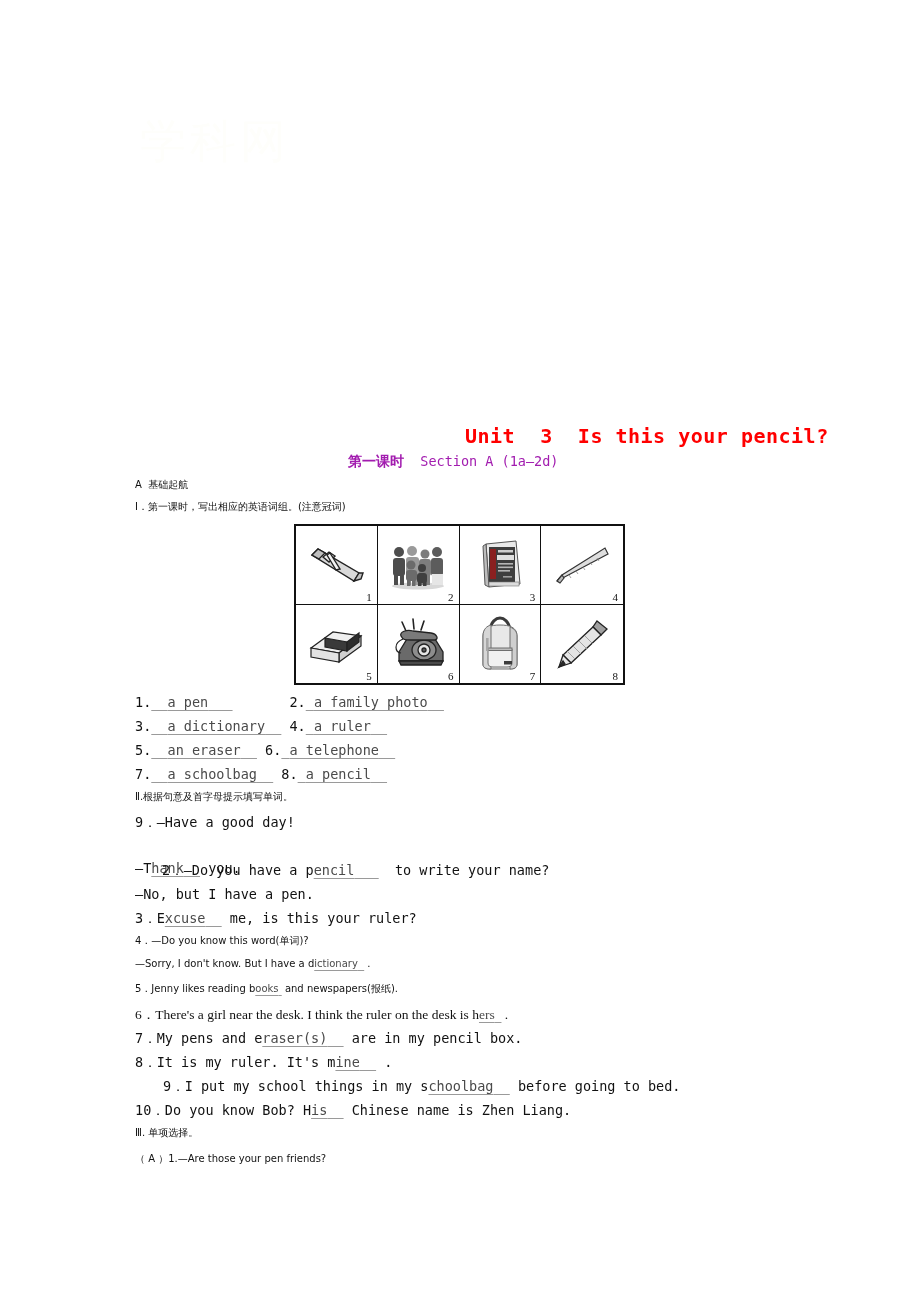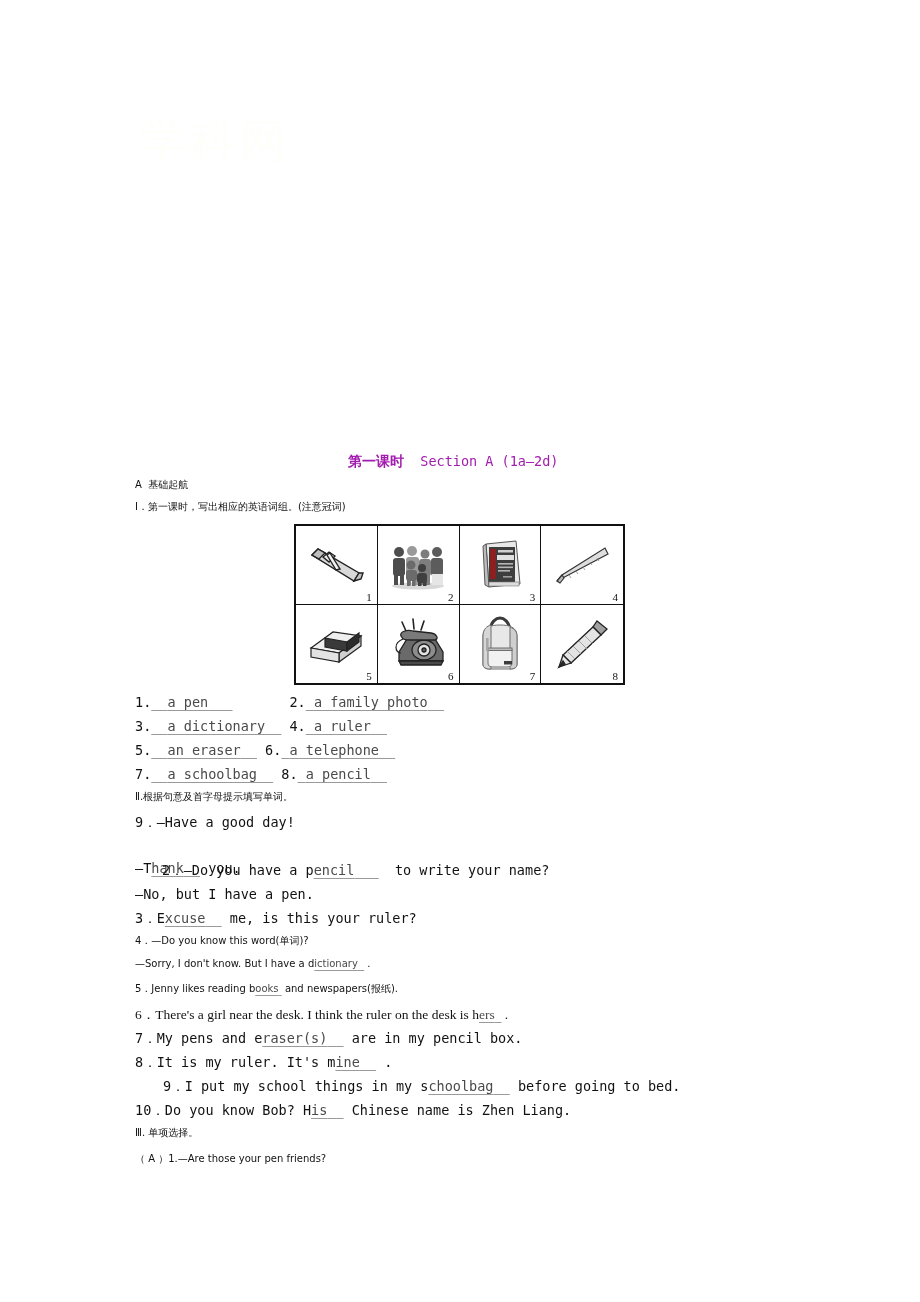--- a/index.html
+++ b/index.html
@@ -131,20 +131,21 @@
   }
   .art svg { display: block; }
 </style>
 </head>
 <body>
 
 <div id="page">
 
   <div id="watermark">学科网</div>
 
+  <div class="unit-title">Unit  3  Is this your pencil?</div>
 
   <div class="lesson-line"><span class="lesson-cn">第一课时</span><span class="lesson-en">  </span><span class="lesson-en">Section A (1a—2d)</span></div>
 
   <div class="row cn" style="top:478px;">A  基础起航</div>
 
   <div class="row cn" style="top:500px;">Ⅰ．第一课时，写出相应的英语词组。(注意冠词)</div>
 
   <div id="pic-table">
 
     <div class="cell">

